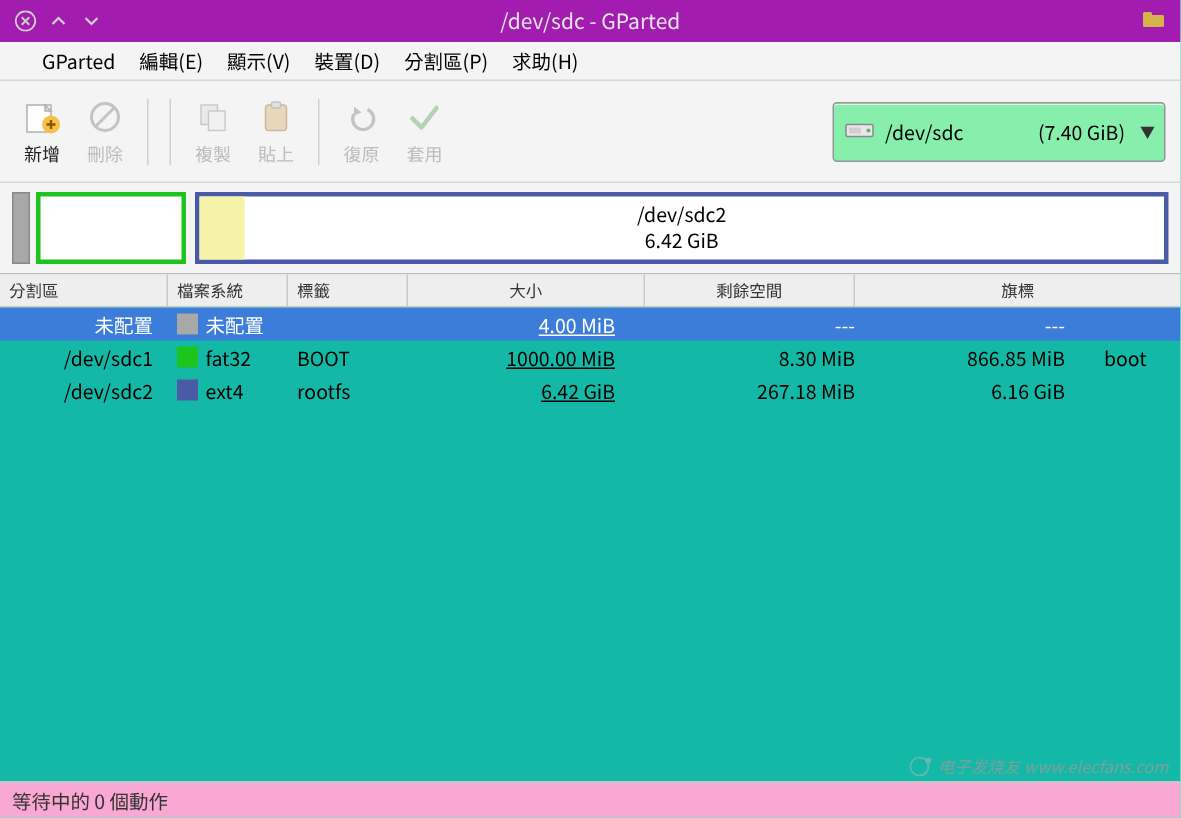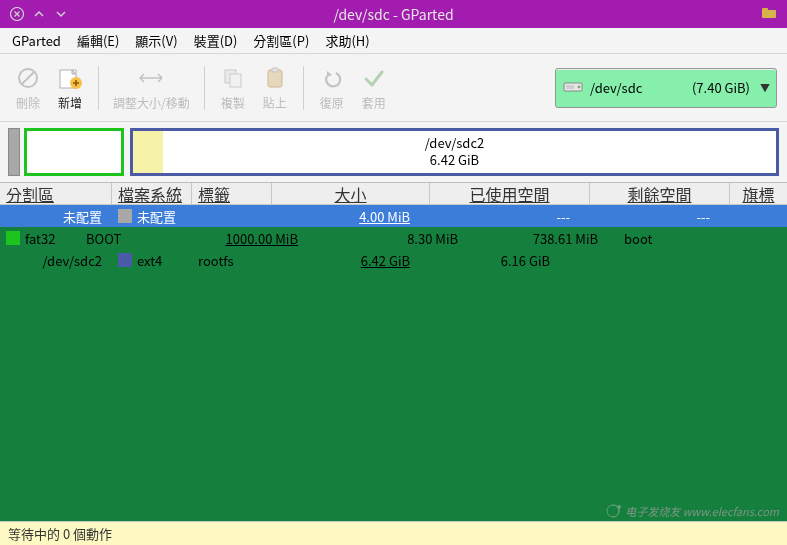--- a/index.html
+++ b/index.html
@@ -6,21 +6,21 @@
   body { font-family: "Noto Sans CJK TC", "Microsoft JhengHei", sans-serif; font-size: 13px; background: #fff; width: 787px; height: 545px; overflow: hidden; position: relative; }
 
   
   .titlebar { height: 28px; background: #a21caf; color: #dcdcdc; display: flex; align-items: center; padding: 0 8px; position: relative; }
   .tb-btn { width: 18px; height: 18px; display: inline-flex; align-items: center; justify-content: center; margin-right: 4px; cursor: pointer; }
   .tb-btn svg { fill: #cfcfcf; }
   .titlebar .title { position: absolute; left: 50%; transform: translateX(-50%); font-size: 14px; color: #e6e6e6; }
   .tb-right { position: absolute; right: 8px; top: 5px; }
 
   
-  .menubar { height: 26px; background: #f4f4f4; border-bottom: 1px solid #d6d6d6; display: flex; align-items: center; padding: 0 4px; }
+  .menubar { height: 26px; background: #f4f4f4; border-bottom: 1px solid #d6d6d6; display: flex; align-items: center; padding: 0 20px; }
   .menubar .mitem { padding: 3px 8px; cursor: pointer; }
 
   
   .toolbar { height: 68px; background: #f4f4f4; border-bottom: 1px solid #d6d6d6; display: flex; align-items: center; padding: 0 8px; gap: 2px; position: relative; }
   .tool { display: flex; flex-direction: column; align-items: center; justify-content: center; padding: 4px 6px; min-width: 40px; cursor: pointer; }
   .tool.disabled { opacity: 0.45; cursor: default; }
   .tool.disabled .tlabel { color: #777; }
   .tool.enabled .tlabel { color: #222; }
   .tool .ticon { height: 28px; display: flex; align-items: center; justify-content: center; }
   .tool .tlabel { font-size: 12px; margin-top: 2px; white-space: nowrap; }
@@ -39,21 +39,21 @@
   .map-box { flex: 1; display: flex; gap: 6px; }
   .part-box { border: 3px solid; background: #fff; position: relative; }
   .part-box.fat32 { border-color: #1dc41d; width: 100px; }
   .part-box.ext4 { border-color: #4a5aa6; flex: 1; display: flex; flex-direction: column; align-items: center; justify-content: center; }
   .part-box.ext4::before { content: ""; position: absolute; left: 0; top: 0; bottom: 0; width: 30px; background: #f6f3a9; }
   .part-box.ext4 .plabel { position: relative; z-index: 1; font-size: 13px; text-align: center; line-height: 1.3; }
 
   
   .ptable { border-top: 1px solid #bcbcbc; }
   .phead { display: flex; background: #eeeeee; border-bottom: 1px solid #c8c8c8; height: 22px; align-items: center; }
-  .phead .pcol { border-right: 1px solid #c8c8c8; padding: 0 6px; font-size: 16px; color: #333; display: flex; align-items: center; justify-content: center; height: 100%; text-decoration: underline; }
+  .phead .pcol { border-right: 1px solid #c8c8c8; padding: 0 6px; font-size: 11px; color: #333; display: flex; align-items: center; justify-content: center; height: 100%; }
   .pcol.c-part { width: 112px; justify-content: flex-start; }
   .pcol.c-fs   { width: 80px; justify-content: flex-start; }
   .pcol.c-lab  { width: 80px; justify-content: flex-start; }
   .pcol.c-size { width: 158px; text-align: center; }
   .pcol.c-used { width: 160px; text-align: center; }
   .pcol.c-free { width: 140px; text-align: center; }
   .pcol.c-flag { flex: 1; border-right: none; }
 
   .prow { display: flex; height: 22px; align-items: center; font-size: 13px; }
   .prow .pcell { padding: 0 6px; }
@@ -64,24 +64,24 @@
   .pcell.c-used { width: 160px; text-align: right; padding-right: 20px; }
   .pcell.c-free { width: 140px; text-align: right; padding-right: 20px; }
   .pcell.c-flag { flex: 1; }
   .fs-swatch { width: 14px; height: 14px; display: inline-block; }
   .sw-unalloc { background: #a8a8a8; }
   .sw-fat32 { background: #1dc41d; }
   .sw-ext4 { background: #4a5aa6; }
 
   .prow.selected { background: #3b7dd8; color: #fff; }
 
-  .tbody-area { height: 316px; overflow: hidden; background: #15803d; }
-
-  
-  .statusbar { position: absolute; left: 0; right: 0; bottom: 0; height: 24px; background: #fef9c3; border-top: 1px solid #c8c8c8; display: flex; align-items: center; padding: 0 8px; font-size: 13px; color: #333; }
+  .tbody-area { height: 316px; overflow: hidden; background: #14b8a6; }
+
+  
+  .statusbar { position: absolute; left: 0; right: 0; bottom: 0; height: 24px; background: #f9a8d4; border-top: 1px solid #c8c8c8; display: flex; align-items: center; padding: 0 8px; font-size: 13px; color: #333; }
 
   
   .watermark { position: absolute; right: 8px; bottom: 26px; font-size: 11px; color: #999; font-style: italic; display: flex; align-items: center; gap: 0; opacity: 0.8; }
   .watermark svg { opacity: 0.6; }
 </style>
 </head>
 <body>
 
 <div class="titlebar">
   <span class="tb-btn">
@@ -112,49 +112,41 @@
 <div class="menubar">
   <span class="mitem">GParted</span>
   <span class="mitem">編輯(E)</span>
   <span class="mitem">顯示(V)</span>
   <span class="mitem">裝置(D)</span>
   <span class="mitem">分割區(P)</span>
   <span class="mitem">求助(H)</span>
 </div>
 
 <div class="toolbar">
-  <div class="tool disabled">
-    <span class="ticon">
-      <svg width="24" height="24">
-          <circle cx="12" cy="12" r="9" fill="none" stroke="#888" stroke-width="2"></circle>
-          <line x1="6" y1="18" x2="18" y2="6" stroke="#888" stroke-width="2"></line>
-        </svg>
-    </span>
-    <span class="tlabel">刪除</span>
-  </div>
   <div class="tool enabled">
     <span class="ticon">
       <svg width="26" height="26">
           <rect x="3" y="5" width="16" height="18" fill="#fff" stroke="#b0b0b0"></rect>
           <path d="M15 5 L19 9 L15 9 Z" fill="#e0e0e0" stroke="#b0b0b0"></path>
           <circle cx="19" cy="18" r="6" fill="#f7c04a"></circle>
           <path d="M19 15 v6 M16 18 h6" stroke="#8a5a00" stroke-width="1.6"></path>
         </svg>
     </span>
     <span class="tlabel">新增</span>
   </div>
+  <div class="tool disabled">
+    <span class="ticon">
+      <svg width="24" height="24">
+          <circle cx="12" cy="12" r="9" fill="none" stroke="#888" stroke-width="2"></circle>
+          <line x1="6" y1="18" x2="18" y2="6" stroke="#888" stroke-width="2"></line>
+        </svg>
+    </span>
+    <span class="tlabel">刪除</span>
+  </div>
   <span class="tsep"></span>
-  <div class="tool disabled">
-    <span class="ticon">
-      <svg width="30" height="20">
-          <path d="M4 10 h22 M4 10 l4 -4 M4 10 l4 4 M26 10 l-4 -4 M26 10 l-4 4" stroke="#888" stroke-width="1.6" fill="none"></path>
-        </svg>
-    </span>
-    <span class="tlabel">調整大小/移動</span>
-  </div>
   <span class="tsep"></span>
   <div class="tool disabled">
     <span class="ticon">
       <svg width="24" height="24">
           <rect x="4" y="4" width="11" height="13" fill="#ddd" stroke="#999"></rect>
           <rect x="9" y="8" width="11" height="13" fill="#eee" stroke="#999"></rect>
         </svg>
     </span>
     <span class="tlabel">複製</span>
   </div>
@@ -212,56 +204,57 @@
     </div>
   </div>
 </div>
 
 <div class="ptable">
   <div class="phead">
     <div class="pcol c-part">分割區</div>
     <div class="pcol c-fs">檔案系統</div>
     <div class="pcol c-lab">標籤</div>
     <div class="pcol c-size">大小</div>
-    <div class="pcol c-used">已使用空間</div>
     <div class="pcol c-free">剩餘空間</div>
     <div class="pcol c-flag">旗標</div>
   </div>
   <div class="tbody-area" id="tbody">
       <div class="prow selected">
         <div class="pcell c-part">未配置</div>
         <div class="pcell c-fs">
           <span class="fs-swatch sw-unalloc"></span>
           <span>未配置</span>
         </div>
         <div class="pcell c-lab"></div>
         <div class="pcell c-size">4.00 MiB</div>
         <div class="pcell c-used">---</div>
         <div class="pcell c-free">---</div>
         <div class="pcell c-flag"></div>
       </div>
       <div class="prow">
+        <div class="pcell c-part">/dev/sdc1</div>
         <div class="pcell c-fs">
           <span class="fs-swatch sw-fat32"></span>
           <span>fat32</span>
         </div>
         <div class="pcell c-lab">BOOT</div>
         <div class="pcell c-size">1000.00 MiB</div>
         <div class="pcell c-used">8.30 MiB</div>
-        <div class="pcell c-free">738.61 MiB</div>
+        <div class="pcell c-free">866.85 MiB</div>
         <div class="pcell c-flag">boot</div>
       </div>
       <div class="prow">
         <div class="pcell c-part">/dev/sdc2</div>
         <div class="pcell c-fs">
           <span class="fs-swatch sw-ext4"></span>
           <span>ext4</span>
         </div>
         <div class="pcell c-lab">rootfs</div>
         <div class="pcell c-size">6.42 GiB</div>
+        <div class="pcell c-used">267.18 MiB</div>
         <div class="pcell c-free">6.16 GiB</div>
         <div class="pcell c-flag"></div>
       </div>
     </div>
 </div>
 
 <div class="statusbar">
   <span>等待中的 0 個動作</span>
 </div>
 

